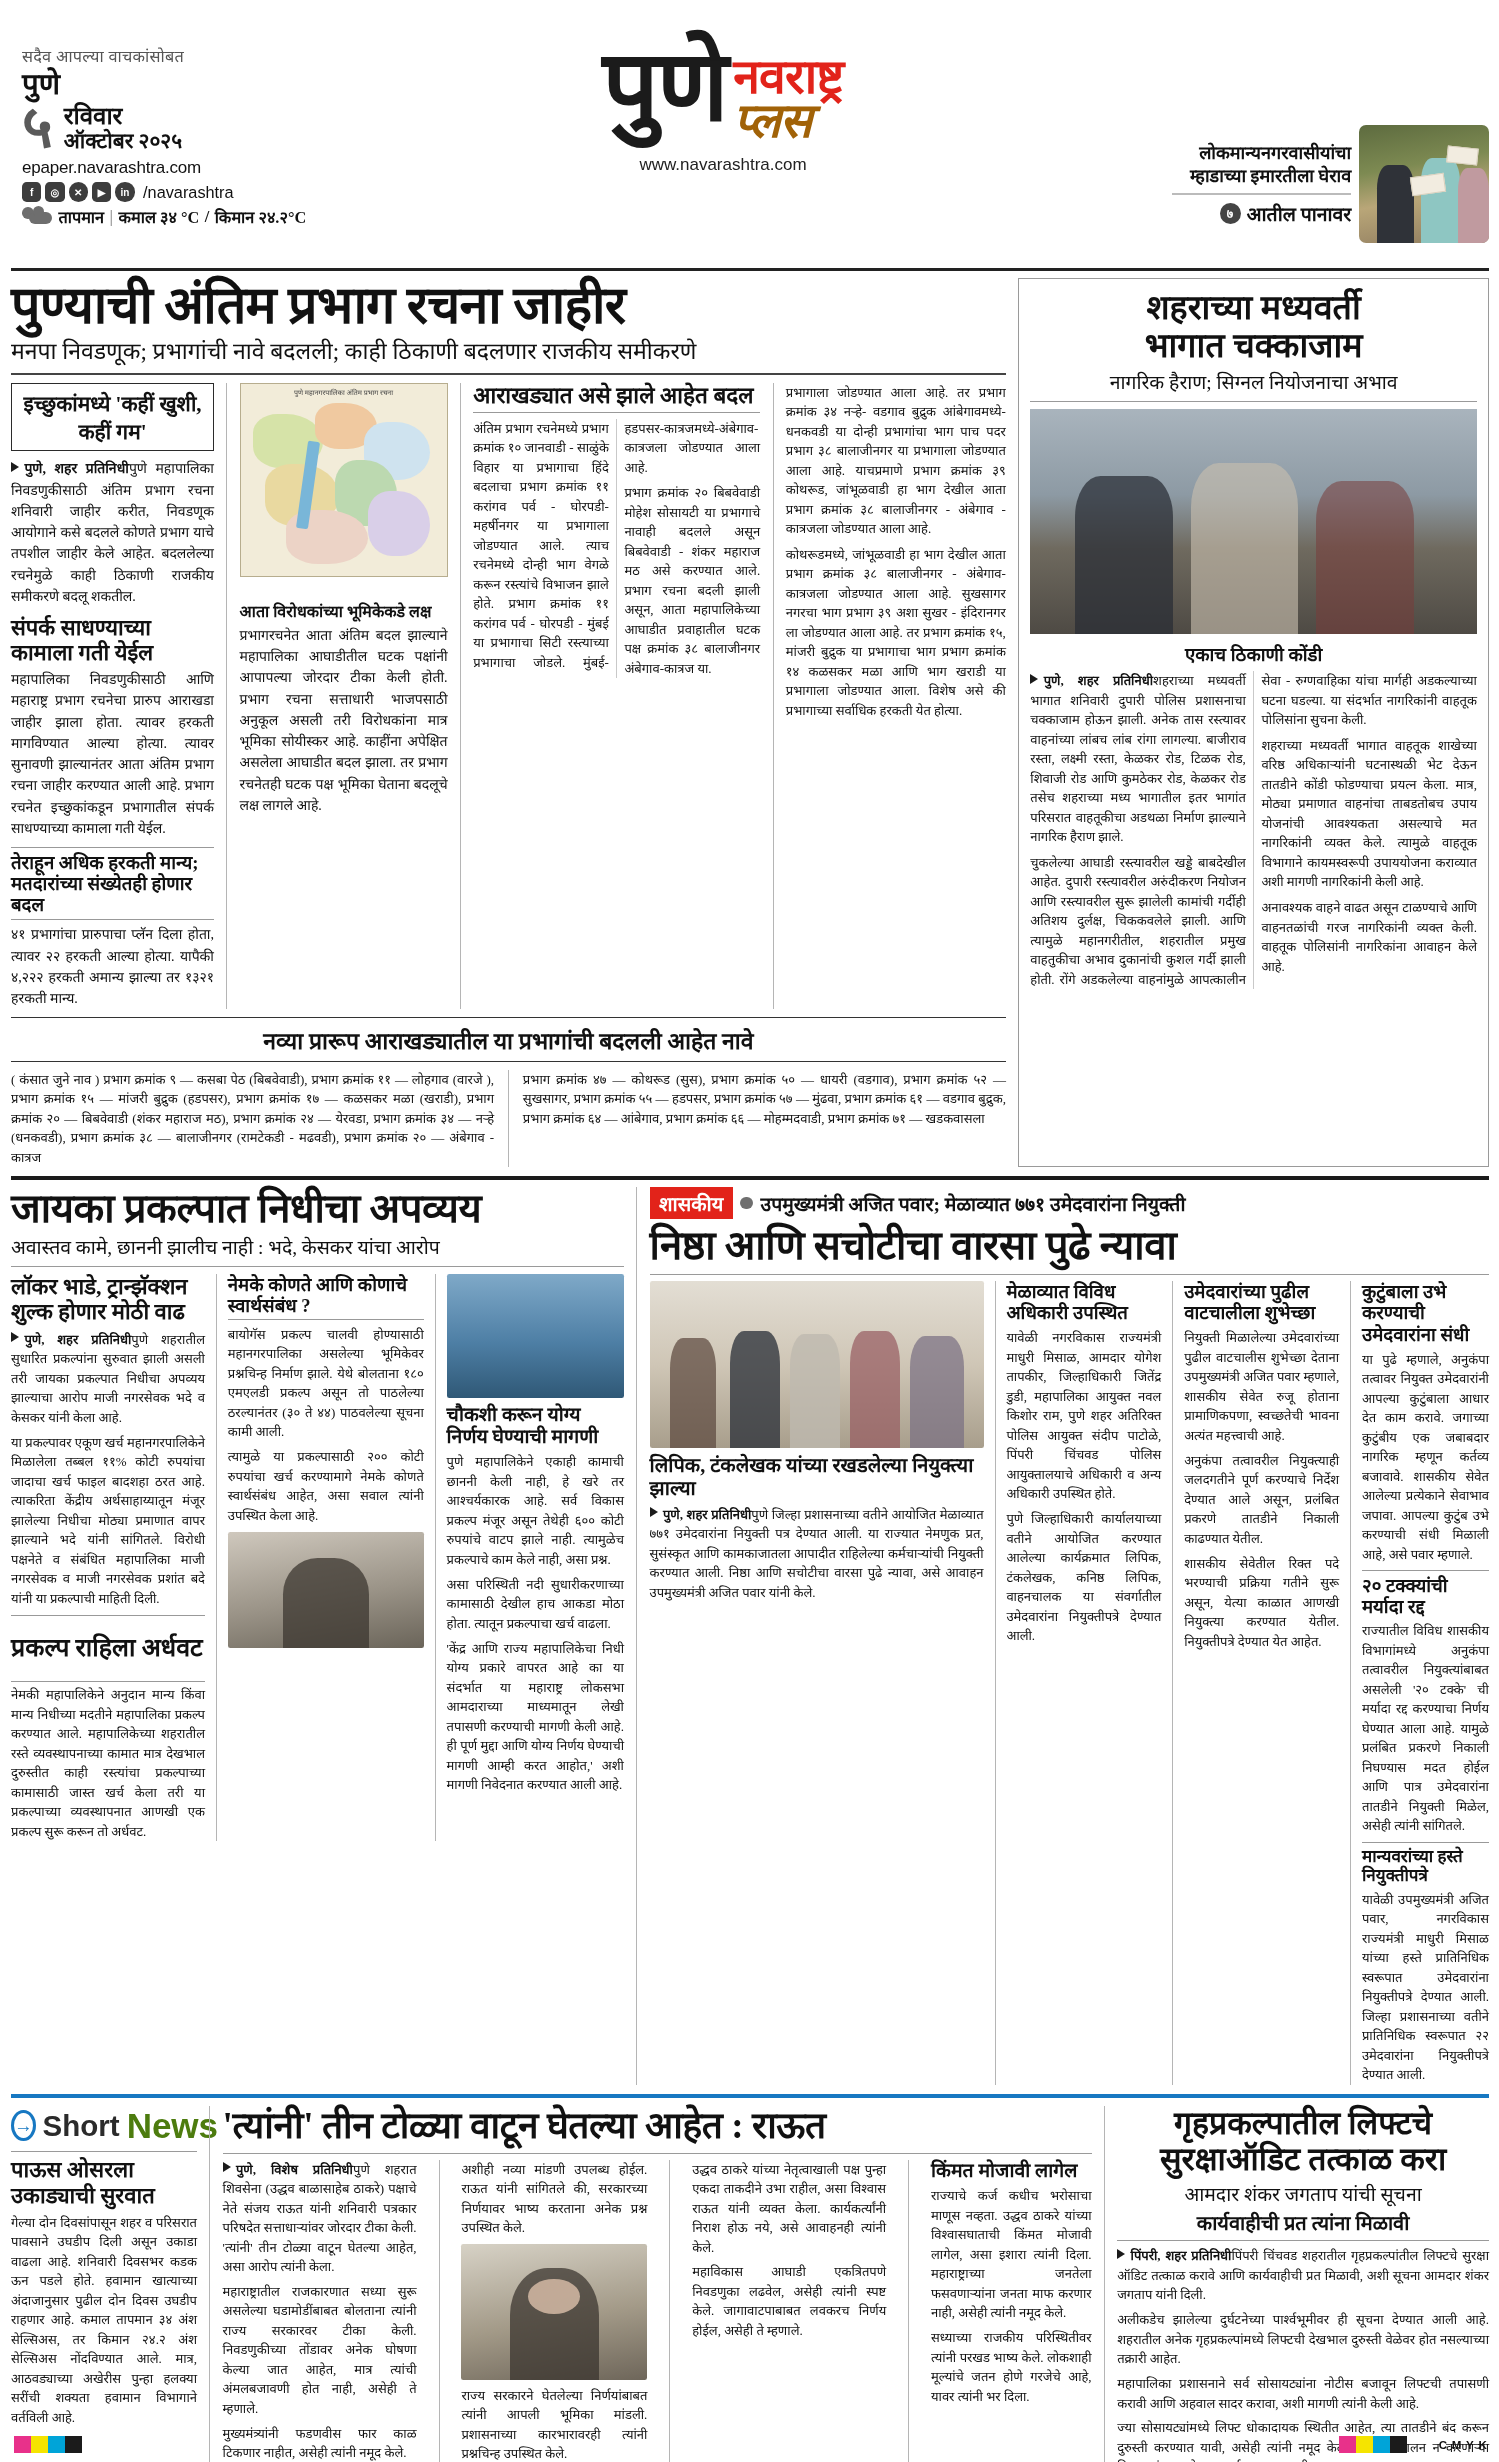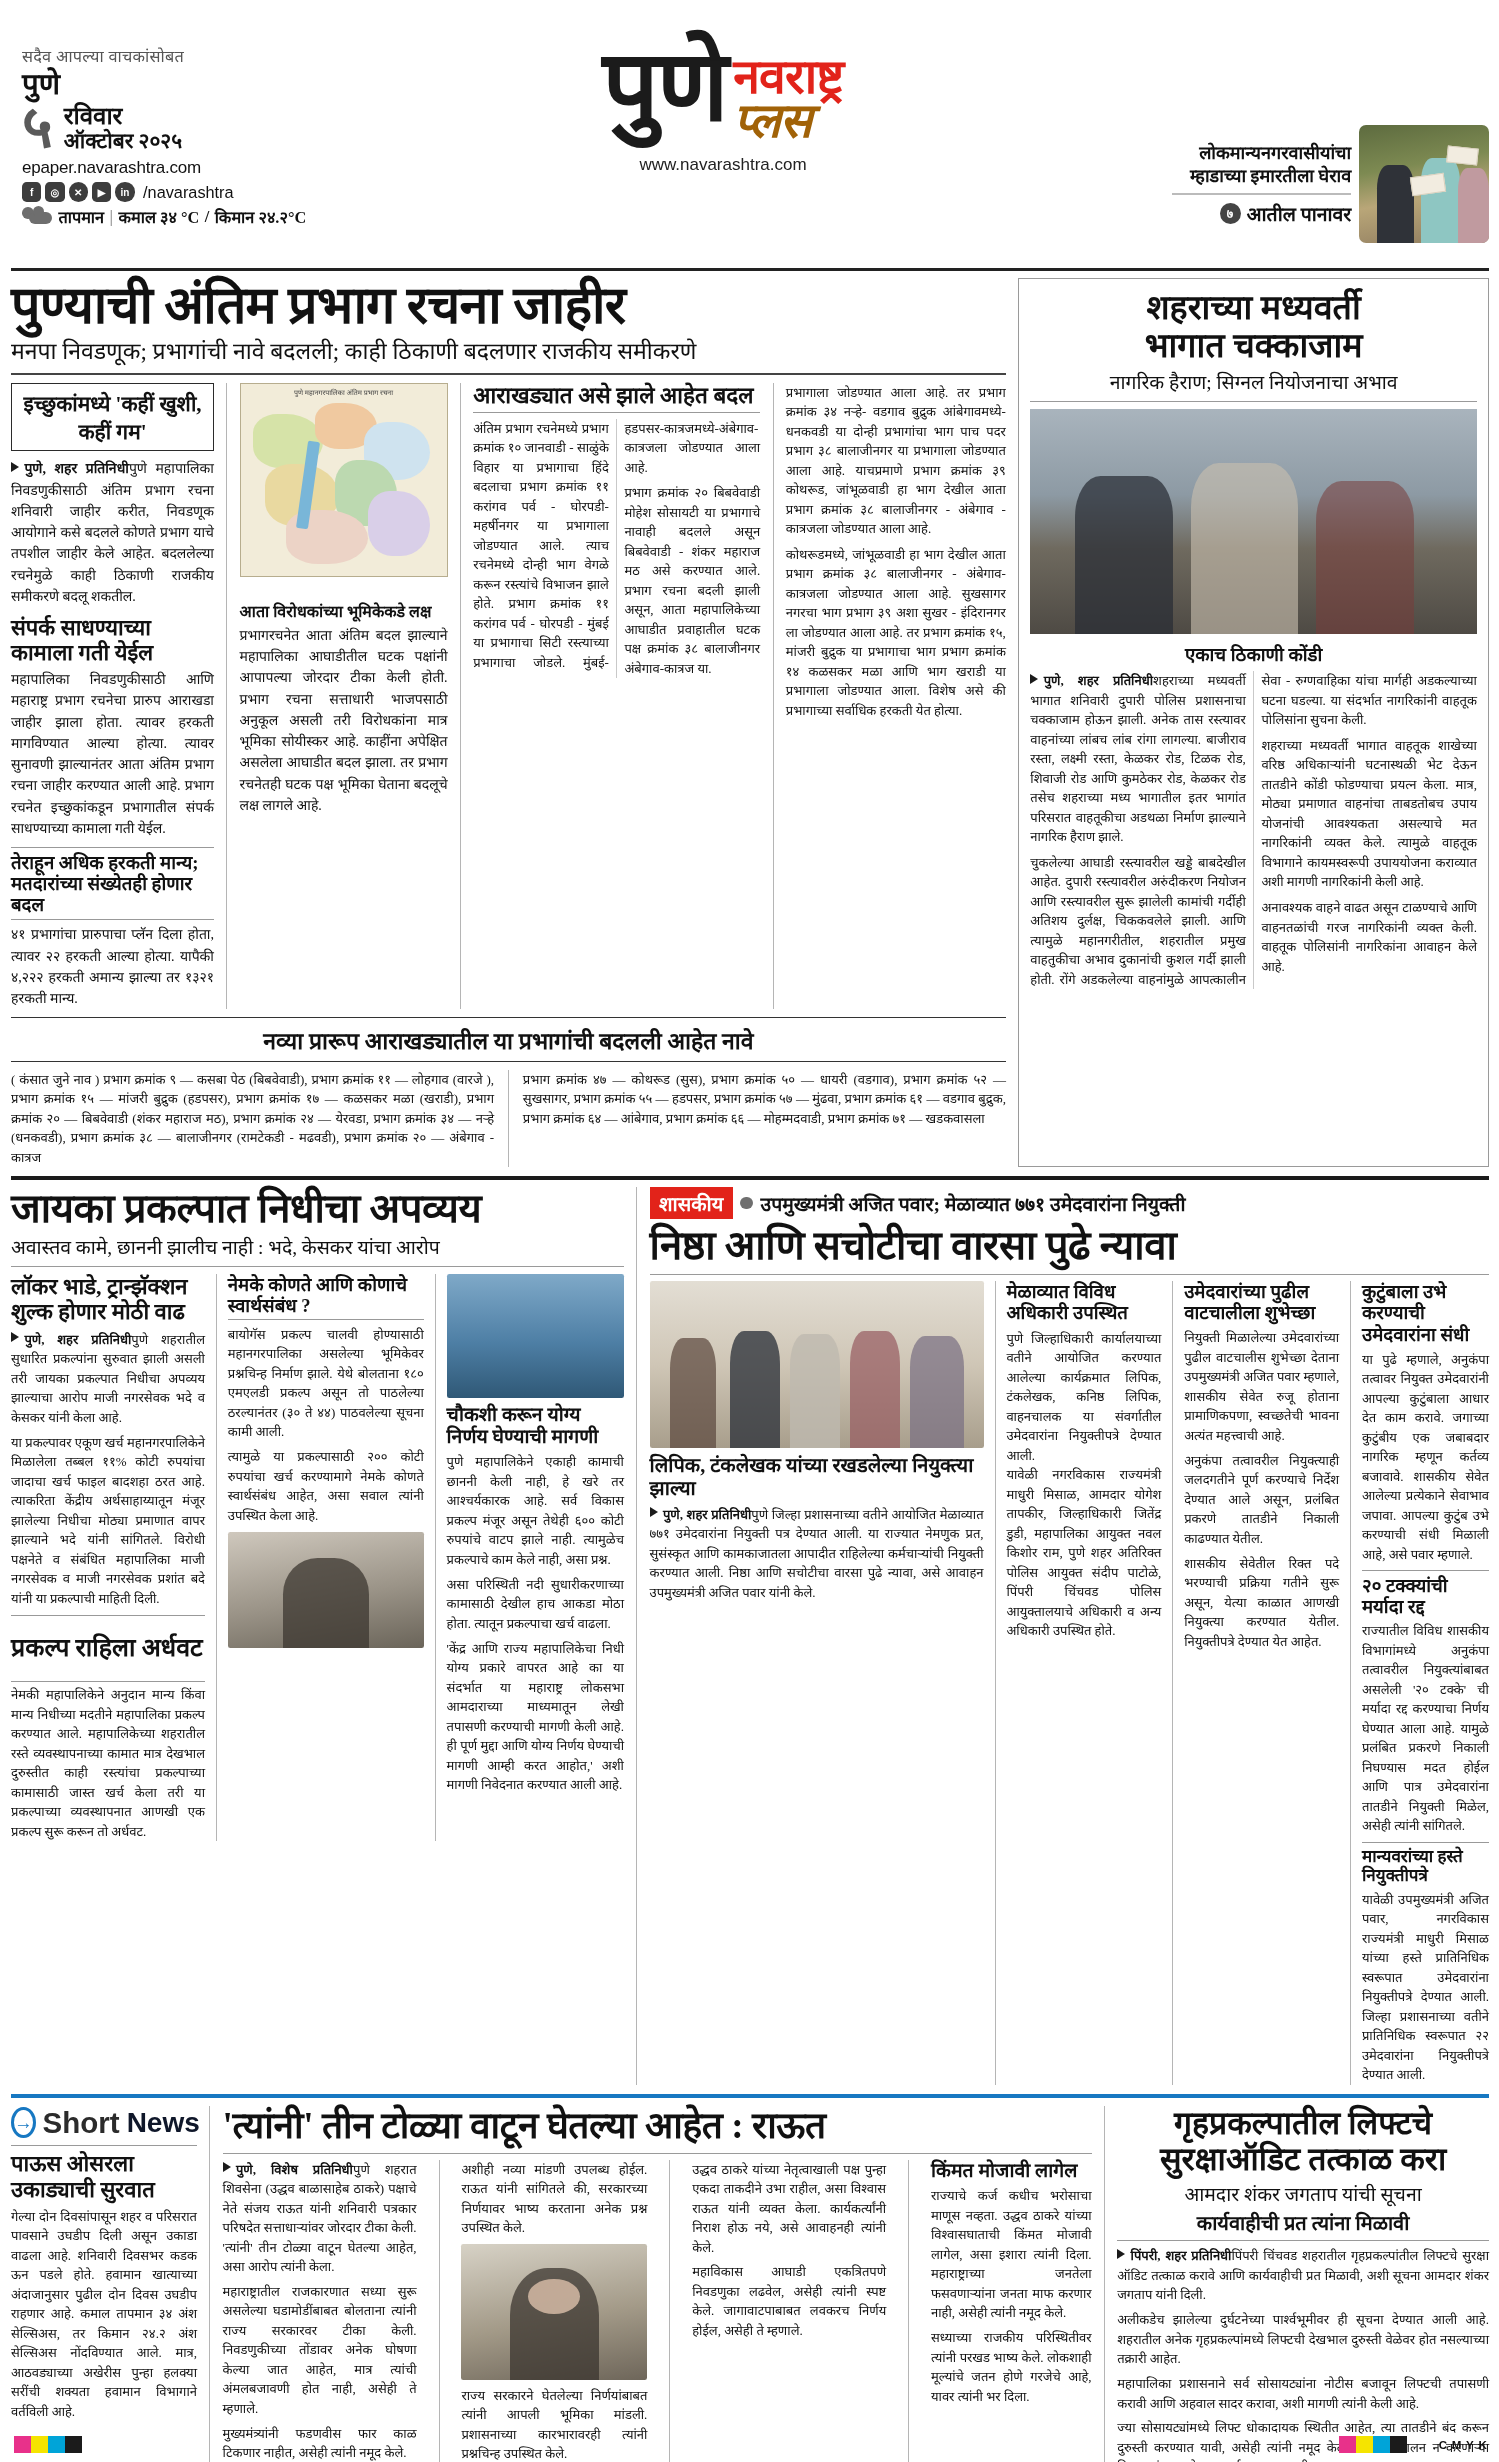--- a/index.html
+++ b/index.html
@@ -106,21 +106,21 @@
   .ph-f2{position:absolute;left:36%;top:24%;width:24%;height:76%;background:rgba(200,190,175,.62);border-radius:26% 26% 0 0;}
   .ph-f3{position:absolute;left:64%;top:32%;width:22%;height:68%;background:rgba(120,60,58,.55);border-radius:26% 26% 0 0;}
 
   .tagbox { display: inline-block; background: #e2231a; color: #fff; font-size: 20px; font-weight: bold;
             padding: 2.3px 9.3px; }
 
   .shortnews { display:flex; align-items:center; gap: 7px; }
   .sn-ico { width: 31px; height: 31px; border-radius: 50%; border: 3.1px solid #1778c2; color:#1778c2;
             display:flex; align-items:center; justify-content:center; font-size: 18.6px; font-weight:bold; }
   .sn-a { font-size: 29.5px; font-weight: bold; color: #2b2b2b; font-family:"Liberation Sans",sans-serif; }
-  .sn-b { font-size: 28px; font-weight: bold; color: #0f172a; font-family:"Liberation Sans",sans-serif; }
+  .sn-b { font-size: 35px; font-weight: bold; color: #4d7c0f; font-family:"Liberation Sans",sans-serif; }
 
   .cmyk { position: absolute; right: 12.4px; bottom: 11px; font-size: 11.6px; font-weight: bold;
           font-family: "Liberation Sans", sans-serif; letter-spacing: 0.8px; }
   .regbar { position: absolute; bottom: 9.3px; display: flex; gap: 0; }
   .regbar span { width: 17px; height: 17px; display:block; }
   .sec { margin-top: 7.8px; }
 </style>
 </head>
 <body>
 
@@ -330,22 +330,22 @@
             <span style="position:absolute;left:60%;top:30%;width:15%;height:70%;background:rgba(150,90,95,.7);border-radius:28% 28% 0 0"></span>
             <span style="position:absolute;left:78%;top:33%;width:16%;height:67%;background:rgba(120,110,130,.7);border-radius:28% 28% 0 0"></span>
           </div>
           <div class="hl-md" style="font-size:20px;line-height:1.15;margin-bottom:4.7px">लिपिक, टंकलेखक यांच्या रखडलेल्या नियुक्त्या झाल्या</div>
           <p class="body-s"><span class="bullet"></span><b class="byline">पुणे, शहर प्रतिनिधी</b><span>पुणे जिल्हा प्रशासनाच्या वतीने आयोजित मेळाव्यात ७७१ उमेदवारांना नियुक्ती पत्र देण्यात आली. या राज्यात नेमणुक प्रत, सुसंस्कृत आणि कामकाजातला आपादीत राहिलेल्या कर्मचाऱ्यांची नियुक्ती करण्यात आली. निष्ठा आणि सचोटीचा वारसा पुढे न्यावा, असे आवाहन उपमुख्यमंत्री अजित पवार यांनी केले.</span></p>
         </div>
         <div class="vline"></div>
 
         <div style="width:155px">
           <div class="hl-md" style="font-size:18.6px;margin-bottom:4.7px;line-height:1.15">मेळाव्यात विविध अधिकारी उपस्थित</div>
+          <p class="body-s">यावेळी नगरविकास राज्यमंत्री माधुरी मिसाळ, आमदार योगेश तापकीर, जिल्हाधिकारी जितेंद्र डुडी, महापालिका आयुक्त नवल किशोर राम, पुणे शहर अतिरिक्त पोलिस आयुक्त संदीप पाटोळे, पिंपरी चिंचवड पोलिस आयुक्तालयाचे अधिकारी व अन्य अधिकारी उपस्थित होते.</p>
           <p class="body-s" style="margin-top:5.4px">पुणे जिल्हाधिकारी कार्यालयाच्या वतीने आयोजित करण्यात आलेल्या कार्यक्रमात लिपिक, टंकलेखक, कनिष्ठ लिपिक, वाहनचालक या संवर्गातील उमेदवारांना नियुक्तीपत्रे देण्यात आली.</p>
-          <p class="body-s">यावेळी नगरविकास राज्यमंत्री माधुरी मिसाळ, आमदार योगेश तापकीर, जिल्हाधिकारी जितेंद्र डुडी, महापालिका आयुक्त नवल किशोर राम, पुणे शहर अतिरिक्त पोलिस आयुक्त संदीप पाटोळे, पिंपरी चिंचवड पोलिस आयुक्तालयाचे अधिकारी व अन्य अधिकारी उपस्थित होते.</p>
         </div>
         <div class="vline"></div>
 
         <div style="width:155px">
           <div class="hl-md" style="font-size:18.6px;margin-bottom:4.7px;line-height:1.15">उमेदवारांच्या पुढील वाटचालीला शुभेच्छा</div>
           <p class="body-s">नियुक्ती मिळालेल्या उमेदवारांच्या पुढील वाटचालीस शुभेच्छा देताना उपमुख्यमंत्री अजित पवार म्हणाले, शासकीय सेवेत रुजू होताना प्रामाणिकपणा, स्वच्छतेची भावना अत्यंत महत्त्वाची आहे.</p>
           <p class="body-s" style="margin-top:5.4px">अनुकंपा तत्वावरील नियुक्त्याही जलदगतीने पूर्ण करण्याचे निर्देश देण्यात आले असून, प्रलंबित प्रकरणे तातडीने निकाली काढण्यात येतील.</p>
           <p class="body-s" style="margin-top:5.4px">शासकीय सेवेतील रिक्त पदे भरण्याची प्रक्रिया गतीने सुरू असून, येत्या काळात आणखी नियुक्त्या करण्यात येतील. नियुक्तीपत्रे देण्यात येत आहेत.</p>
         </div>
         <div class="vline"></div>

